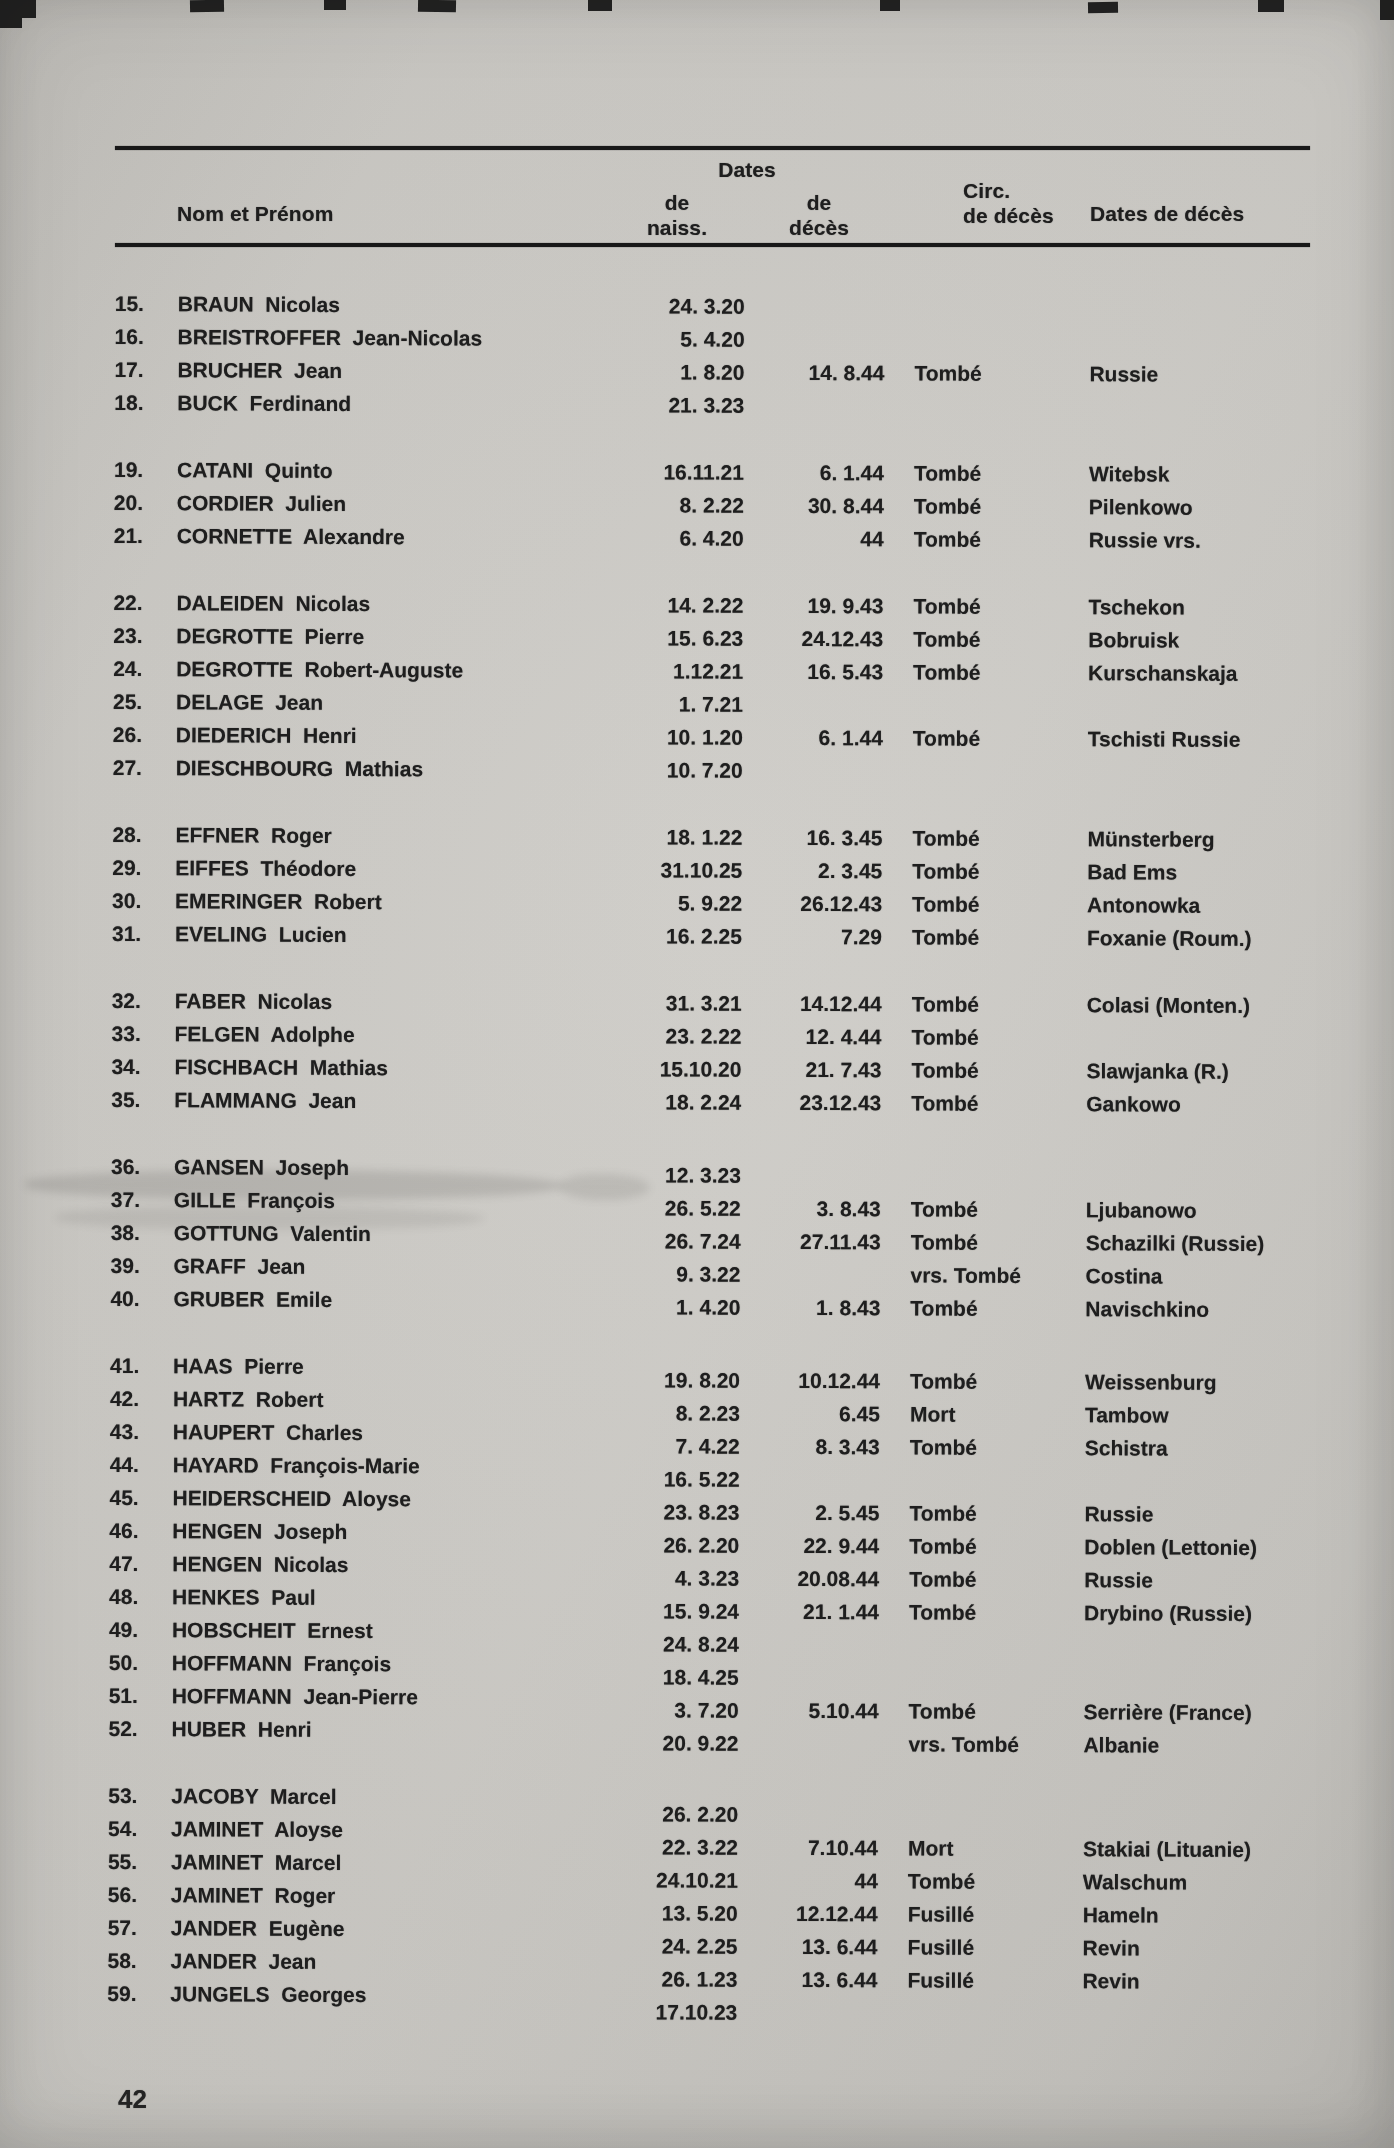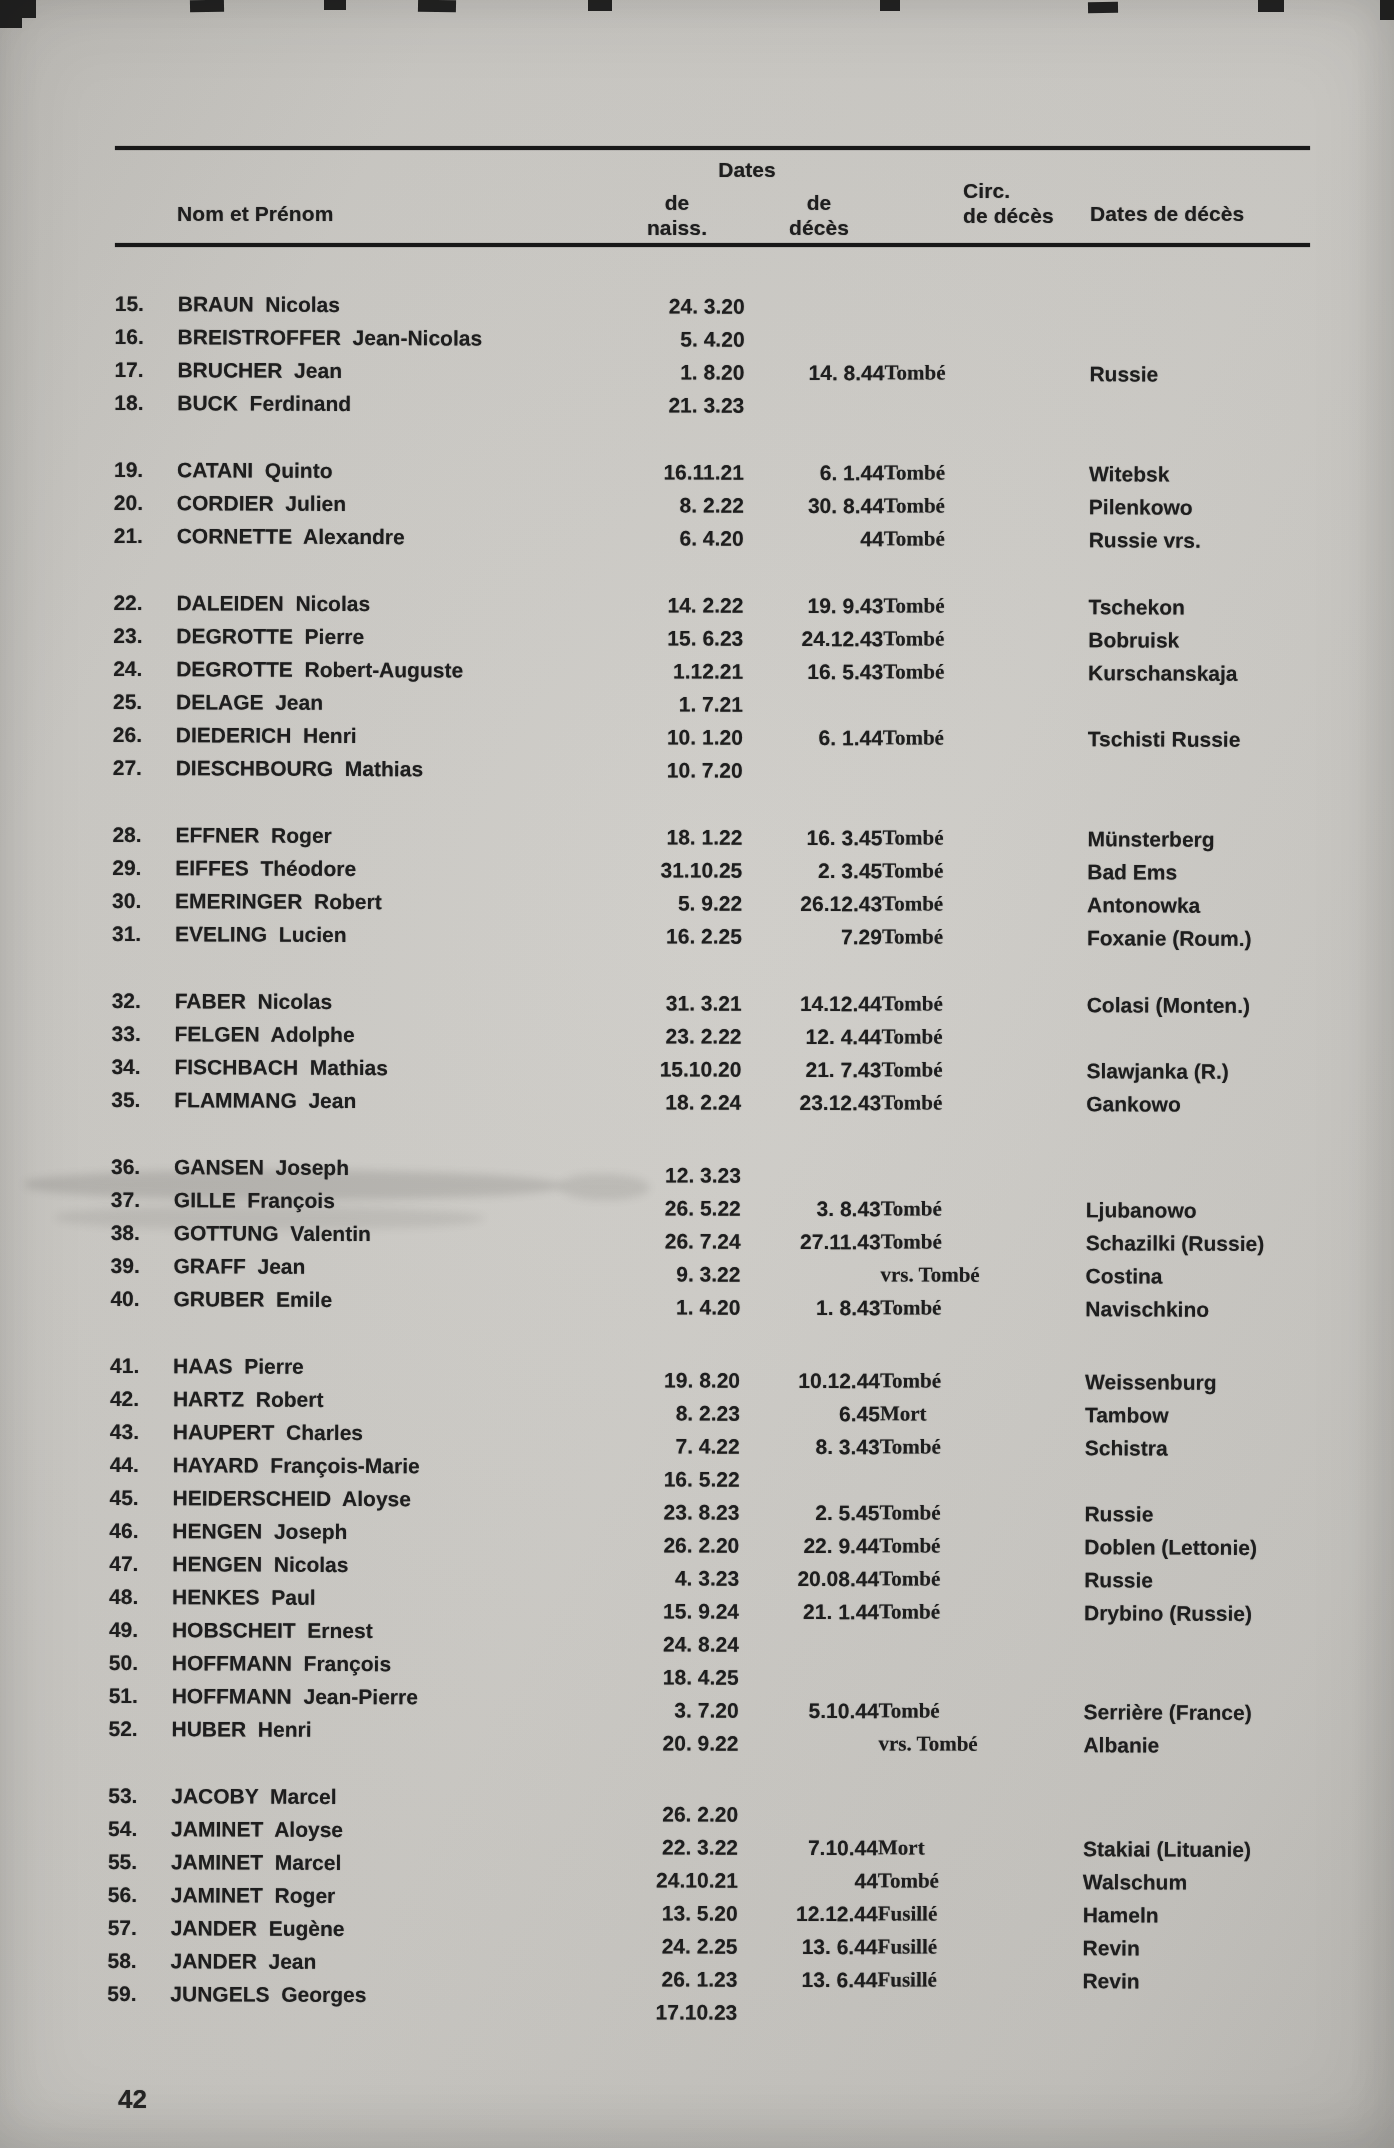--- a/index.html
+++ b/index.html
@@ -36,21 +36,21 @@
   .row{
     display:grid;
     grid-template-columns:50px 445px 135px 140px 200px 1fr;
     font-weight:700;font-size:21px;line-height:33px;
     text-shadow:0 0 1px rgba(25,25,25,.5);
   }
   .cell{min-height:33px;}
   .cell.num{text-align:left;}
   .cell.name{padding-left:13px;white-space:pre-wrap;}
   .cell.birth,.cell.death{text-align:right;white-space:pre;}
-  .cell.circ{white-space:pre;font-family:Liberation Serif, serif;}
+  .cell.circ{padding-left:30px;white-space:pre;}
   .cell.place{padding-left:5px;white-space:pre-line;}
   
   .stagger-6 .cell.birth,.stagger-6 .cell.death,.stagger-6 .cell.circ,.stagger-6 .cell.place{transform:translateY(6px);}
   .stagger-12 .cell.birth,.stagger-12 .cell.death,.stagger-12 .cell.circ,.stagger-12 .cell.place{transform:translateY(12px);}
   .stagger-16 .cell.birth,.stagger-16 .cell.death,.stagger-16 .cell.circ,.stagger-16 .cell.place{transform:translateY(16px);}
 
   .page-number{
     position:absolute;left:118px;top:2084px;
     font-weight:700;font-size:26px;color:#242424;
     text-shadow:0 0 1px rgba(25,25,25,.5);

